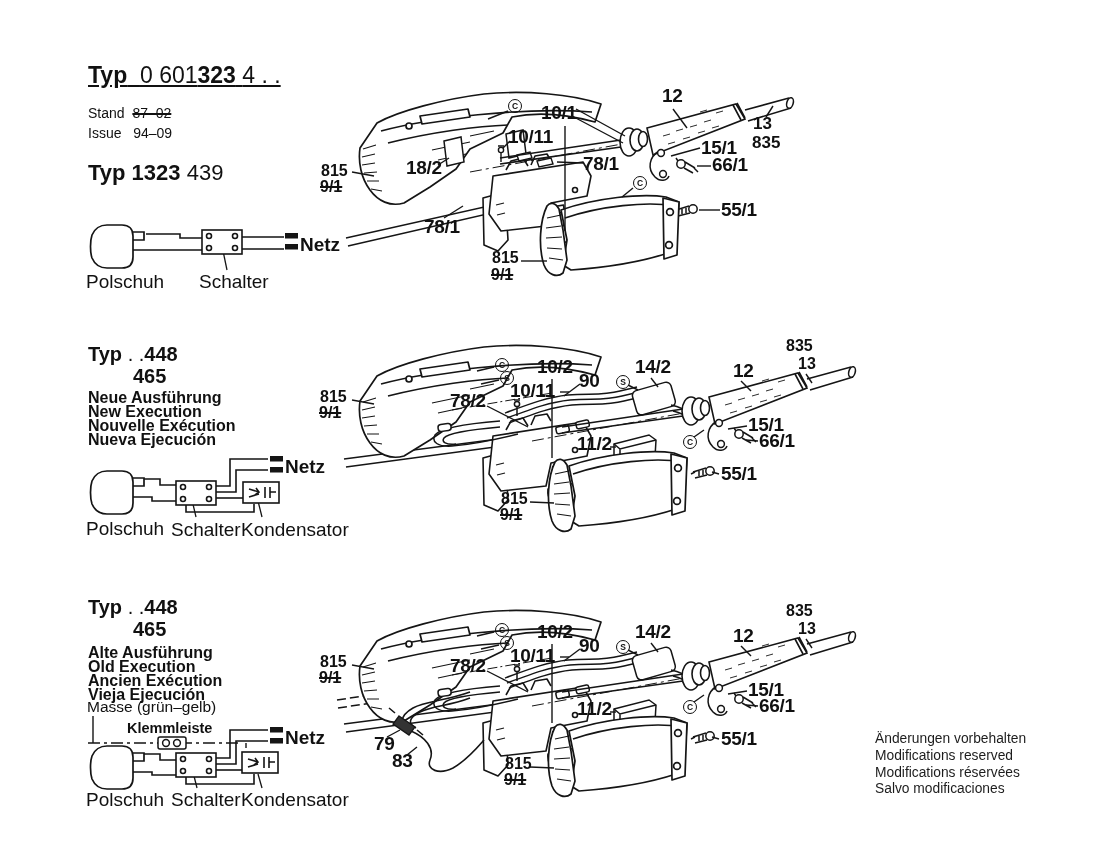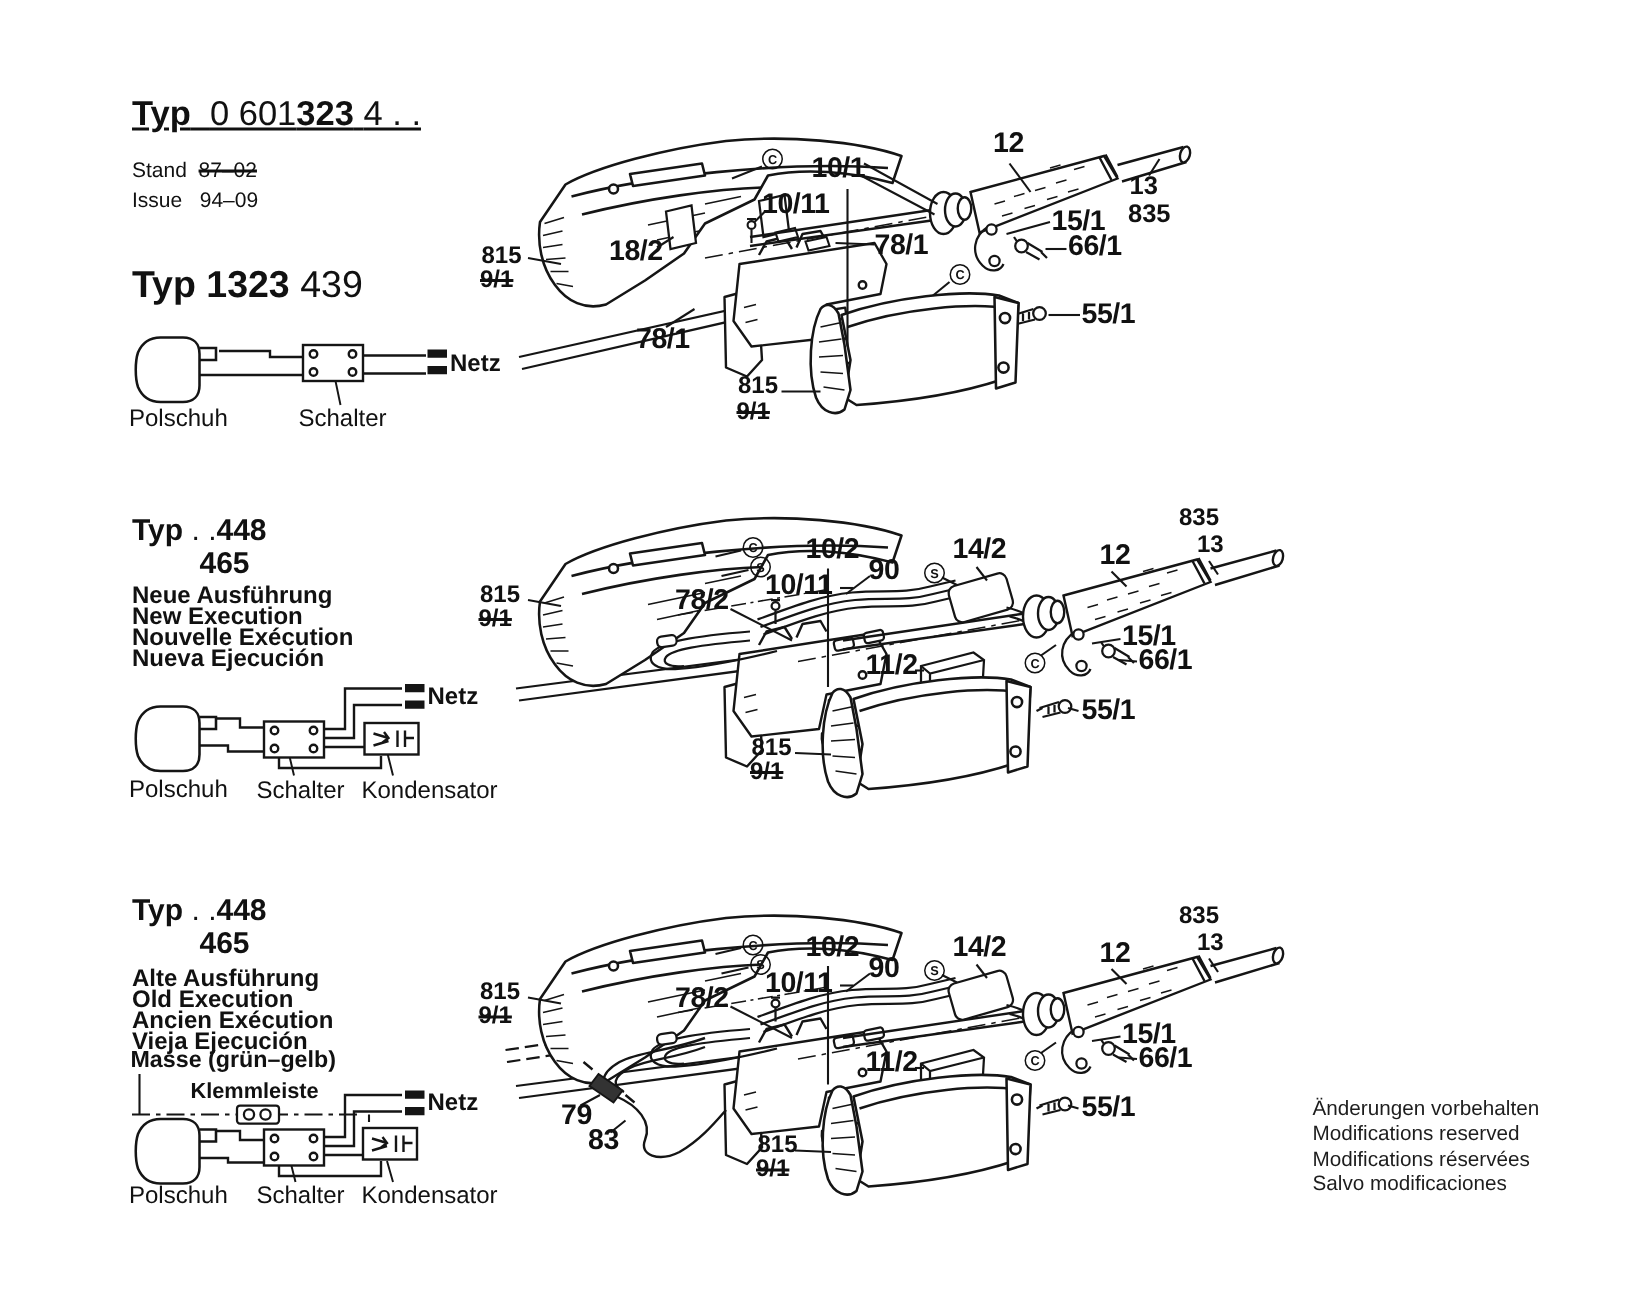--- a/index.html
+++ b/index.html
@@ -6,29 +6,29 @@
   body{
     width:1100px;height:864px;background:#ffffff;color:#111;
     font-family:"Liberation Sans","DejaVu Sans",sans-serif;
     position:relative;overflow:hidden;
   }
   
   .typ-header{position:absolute;left:88px;top:62px;font-size:23px;white-space:nowrap;text-decoration:underline;}
   .typ-header b{font-weight:700;}
   .meta-line{position:absolute;left:88px;font-size:14px;white-space:nowrap;}
   .strike{text-decoration:line-through;text-decoration-thickness:2px;}
-  .typ2{position:absolute;left:88px;top:176px;font-size:25px;white-space:nowrap;}
+  .typ2{position:absolute;left:88px;top:160px;font-size:22px;white-space:nowrap;}
   
   .sec-typ{position:absolute;font-size:20px;white-space:nowrap;}
   .sec-typ b{font-weight:700;}
   .exec{position:absolute;font-weight:700;font-size:16px;line-height:14px;white-space:nowrap;}
-  .masse{position:absolute;font-weight:700;font-size:15.5px;white-space:nowrap;}
+  .masse{position:absolute;font-weight:400;font-size:15.5px;white-space:nowrap;}
   .klemm{position:absolute;font-weight:700;font-size:14.5px;white-space:nowrap;}
   
-  .wl{position:absolute;font-size:16px;white-space:nowrap;}
+  .wl{position:absolute;font-size:19px;white-space:nowrap;}
   .wl-b{font-weight:700;}
   
   .pl{position:absolute;font-weight:700;font-size:19px;line-height:1;white-space:nowrap;letter-spacing:-0.3px;}
   .plm{position:absolute;font-weight:700;font-size:16px;line-height:1;white-space:nowrap;}
   .circ{position:absolute;width:12px;height:12px;border:1.4px solid #111;border-radius:50%;
         font-size:8.5px;font-weight:700;display:flex;align-items:center;justify-content:center;line-height:1;}
   .footer{position:absolute;left:875px;top:731px;font-size:13.8px;line-height:16.8px;color:#1d1d1d;}
   svg.draw{position:absolute;overflow:visible;}
 </style>
 </head>

